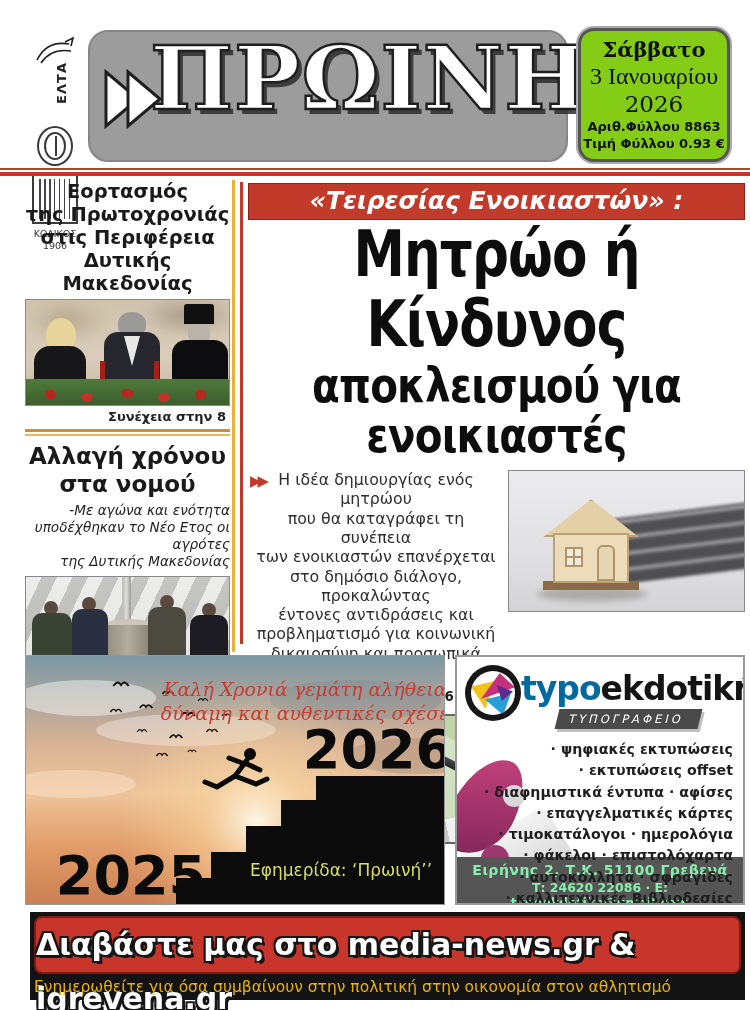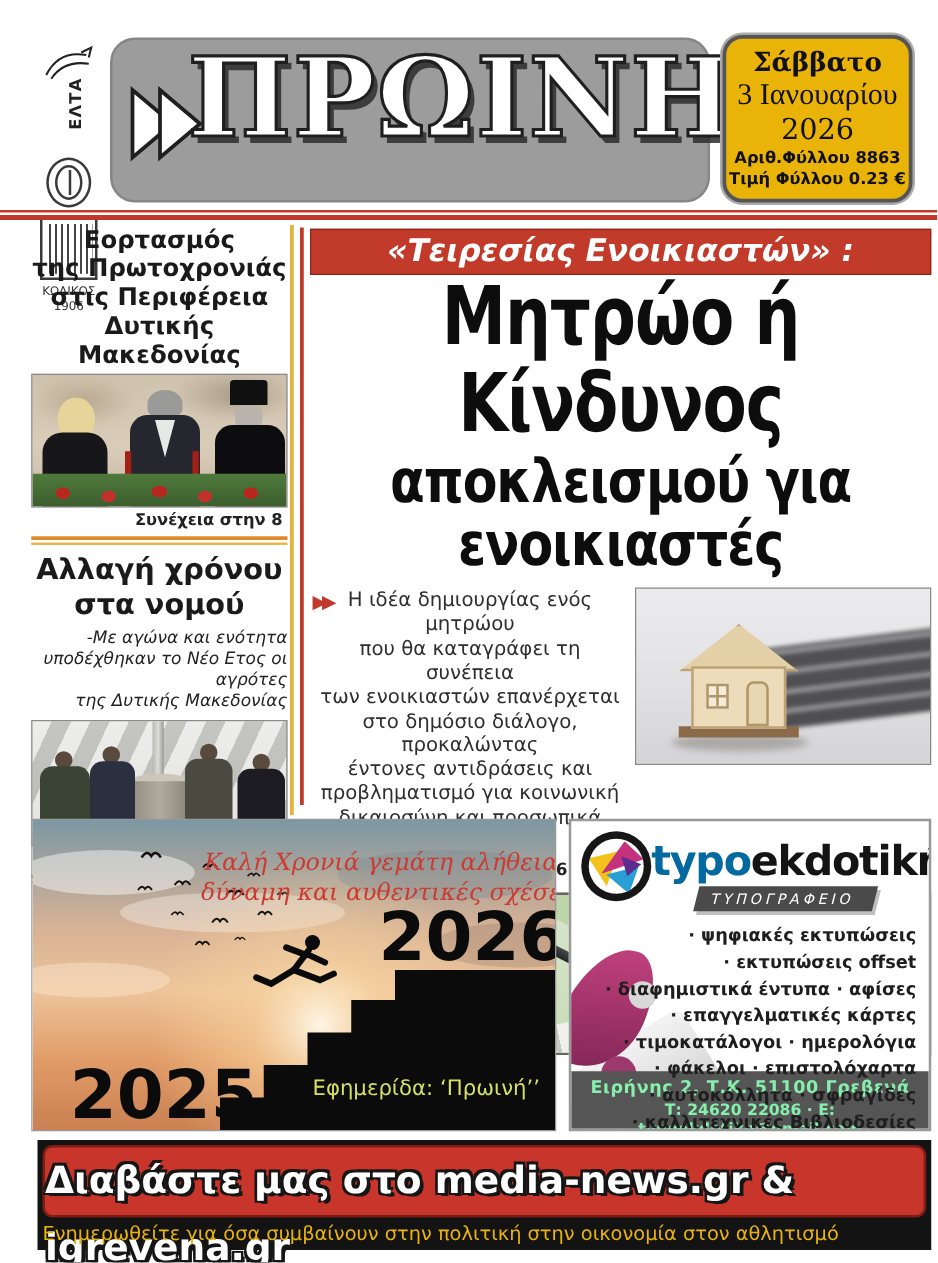--- a/index.html
+++ b/index.html
@@ -21,21 +21,21 @@
   .logo-box { position:absolute; left:88px; top:30px; width:480px; height:132px; background:#9c9c9c;
      border:2px solid #868686; border-radius:20px; }
   .logo-arrow { position:absolute; left:14px; top:34px; }
   .logo-title { position:absolute; left:60px; right:6px; top:-4px; text-align:center;
      font-family:"DejaVu Serif","Liberation Serif",serif; font-weight:bold; font-size:88px; line-height:100px;
      color:#fff; letter-spacing:1px; -webkit-text-stroke:2.5px #1f1f1f;
      text-shadow:4px 5px 0 rgba(45,45,45,.85); }
   .logo-tagline { position:absolute; left:60px; right:10px; bottom:8px; text-align:center;
      color:#fff; font-weight:bold; font-size:21px; text-shadow:1px 2px 2px rgba(40,40,40,.7); }
 
-  .date-box { position:absolute; left:578px; top:28px; width:152px; height:134px; background:#eab308;
+  .date-box { position:absolute; left:578px; top:28px; width:152px; height:134px; background:#84cc16;
      border:3px solid #555; border-radius:16px; box-shadow:0 0 0 2px #aaa; text-align:center; padding-top:6px; color:#111; }
   .date-day  { font-family:"DejaVu Serif","Liberation Serif",serif; font-weight:bold; font-size:21px; }
   .date-date { font-family:Liberation Serif, serif; font-size:24px; margin-top:1px; }
   .date-year { font-family:"DejaVu Serif","Liberation Serif",serif; font-size:23px; margin-top:1px; }
   .date-issue, .date-price { font-size:13px; font-weight:bold; margin-top:2px; }
 
   .rule-red { position:absolute; left:0; top:168px; width:750px; }
   .rule-red .thin { height:2px; background:#c0392b; }
   .rule-red .thick { height:4px; background:#c0392b; margin-top:2px; }
 
@@ -203,21 +203,21 @@
       <path d="M24 6 L56 33 L24 60 Z" fill="#fff" stroke="#1f1f1f" stroke-width="3"></path>
     </svg>
     <div class="logo-title">ΠΡΩΙΝΗ</div>
   </div>
 
   <div class="date-box">
     <div class="date-day">Σάββατο</div>
     <div class="date-date">3 Ιανουαρίου</div>
     <div class="date-year">2026</div>
     <div class="date-issue">Αριθ.Φύλλου 8863</div>
-    <div class="date-price">Τιμή Φύλλου 0.23 €</div>
+    <div class="date-price">Τιμή Φύλλου 0.93 €</div>
   </div>
 
   <div class="rule-red">
       <div class="thin"></div>
       <div class="thick"></div>
     </div>
   <div class="vline-gold"></div>
   <div class="vline-red"></div>
 
   <div class="left-col">

